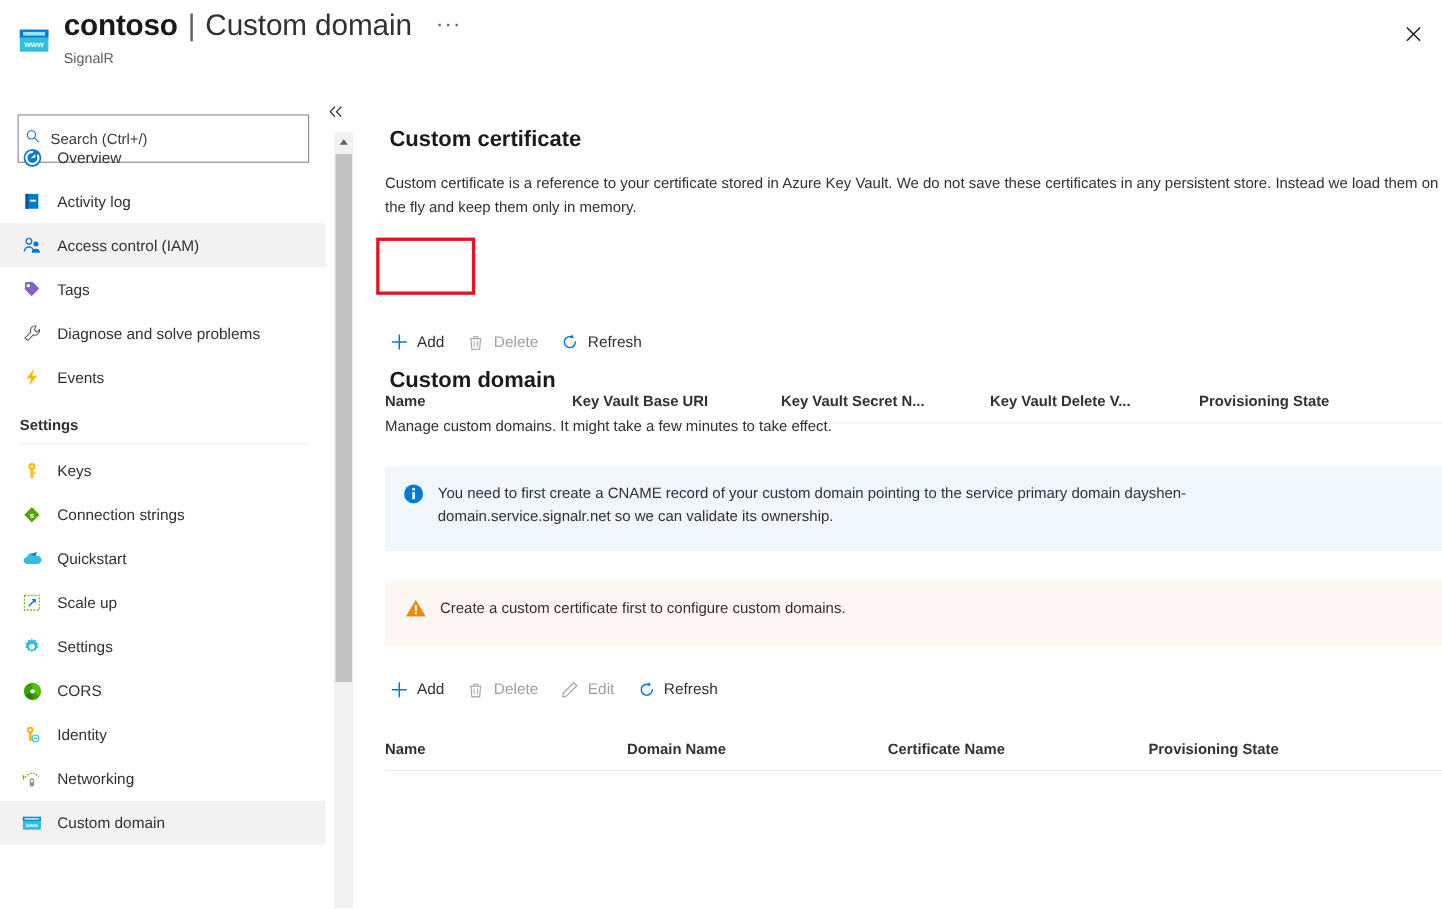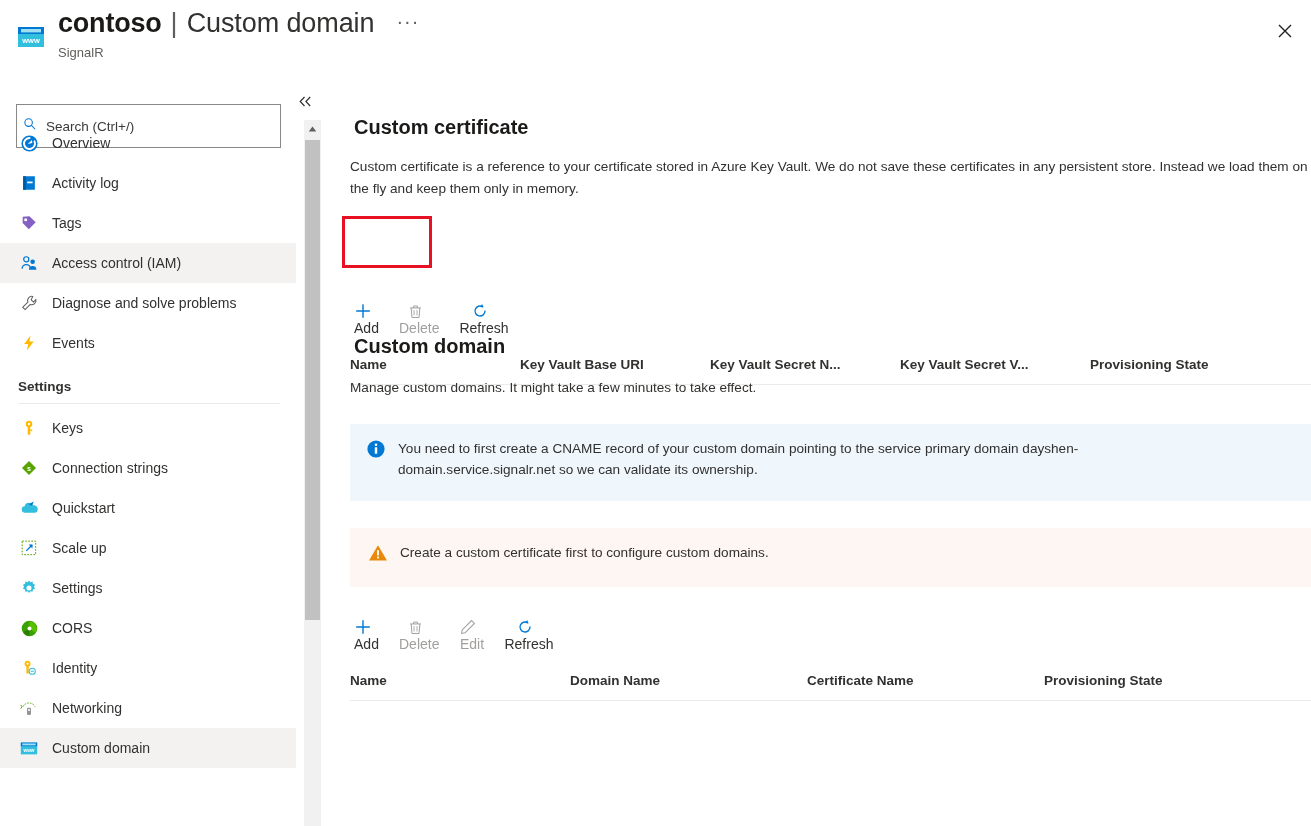--- a/index.html
+++ b/index.html
@@ -108,22 +108,22 @@
     font-size: 20px; font-weight: 600; color: #1b1a19; margin: 4px;
     position: absolute;
   }
   .body-text {
     font-size: 13.6px; color: #323130; line-height: 22px; position: absolute;
   }
 
   
   .cmdbar { position: absolute; display: flex; align-items: center; }
   .cmd {
-    display: flex; align-items: center; height: 34px; padding: 0 10px;
-    font-size: 14px; color: #323130; cursor: pointer; white-space: nowrap; flex-direction: column;
+    display: flex; height: 34px; padding: 0 10px;
+    font-size: 14px; color: #323130; cursor: pointer; white-space: nowrap;
   }
   .cmd.disabled { color: #a19f9d; cursor: default; }
   .cmd .cmdico {
     width: 18px; height: 18px; margin-right: 7px; display: flex;
     align-items: center; justify-content: center;
   }
 
   .highlight-box {
     position: absolute; border: 3px solid #e81123; pointer-events: none;
   }
@@ -214,44 +214,44 @@
         <span class="ico">
           <svg width="18" height="18" viewBox="0 0 20 20">
             <rect x="3.5" y="2.5" width="13" height="15" fill="#0078d4"></rect>
             <rect x="3.5" y="2.5" width="3" height="15" fill="#005a9e"></rect>
             <rect x="8" y="8.4" width="6" height="1.9" fill="#fff"></rect>
           </svg>
         </span>
         <span class="lbl">Activity log</span>
       </div>
 
-      <div class="navitem">
-        <span class="ico">
-          <svg width="18" height="18" viewBox="0 0 20 20">
-            <path d="M10.5 2.4 L17.4 9.3 L9.8 16.9 L2.9 10 L3 3 Z" fill="#8661c5"></path>
-            <circle cx="6.3" cy="6.3" r="1.7" fill="#fff"></circle>
-          </svg>
-        </span>
-        <span class="lbl">Tags</span>
-      </div>
-
       <div class="navitem selected">
         <span class="ico">
           <svg width="19" height="19" viewBox="0 0 20 20">
             <circle cx="6.6" cy="5.6" r="2.7" stroke="#0078d4" stroke-width="1.3" fill="none"></circle>
             <path d="M2.2 15.5 a4.4 4.4 0 0 1 8.8 0" stroke="#0078d4" stroke-width="1.3" fill="none"></path>
             <circle cx="13.3" cy="8.2" r="2.4" fill="#0078d4"></circle>
             <path d="M9.4 16.6 a3.9 3.9 0 0 1 7.8 0 Z" fill="#0078d4"></path>
           </svg>
         </span>
         <span class="lbl">Access control (IAM)</span>
       </div>
 
       <div class="navitem">
         <span class="ico">
+          <svg width="18" height="18" viewBox="0 0 20 20">
+            <path d="M10.5 2.4 L17.4 9.3 L9.8 16.9 L2.9 10 L3 3 Z" fill="#8661c5"></path>
+            <circle cx="6.3" cy="6.3" r="1.7" fill="#fff"></circle>
+          </svg>
+        </span>
+        <span class="lbl">Tags</span>
+      </div>
+
+      <div class="navitem">
+        <span class="ico">
           <svg width="19" height="19" viewBox="0 0 20 20">
             <path d="M13.4 2.6 a4.4 4.4 0 0 0-5.1 5.9 L2.9 13.9 l2.5 2.5 5.4-5.4 a4.4 4.4 0 0 0 5.9-5.1 l-2.6 2.6 -2.3-2.3 Z" stroke="#5e5e5e" stroke-width="1.1" fill="none"></path>
           </svg>
         </span>
         <span class="lbl">Diagnose and solve problems</span>
       </div>
 
       <div class="navitem">
         <span class="ico">
           <svg width="18" height="18" viewBox="0 0 20 20">
@@ -418,21 +418,21 @@
       </div>
     </div>
 
     <div class="highlight-box" style="left:10px; top:138px; width:90px; height:52px;"></div>
 
     <div class="tbl" style="left:18px; top:272px; width:962px;">
       <div class="tbl-head">
         <div style="width:170px;">Name</div>
         <div style="width:190px;">Key Vault Base URI</div>
         <div style="width:190px;">Key Vault Secret N...</div>
-        <div style="width:190px;">Key Vault Secret V...</div>
+        <div style="width:190px;">Key Vault Delete V...</div>
         <div style="width:180px;">Provisioning State</div>
       </div>
       <div class="tbl-rule"></div>
     </div>
 
     <h2 class="section-h2" style="left:18px; top:253px;">Custom domain</h2>
 
     <div class="body-text" style="left:18px; top:299px; width:962px;">Manage custom domains. It might take a few minutes to take effect.</div>
 
     <div class="banner info" style="left:18px; top:346px; width:961px; height:77px;">

